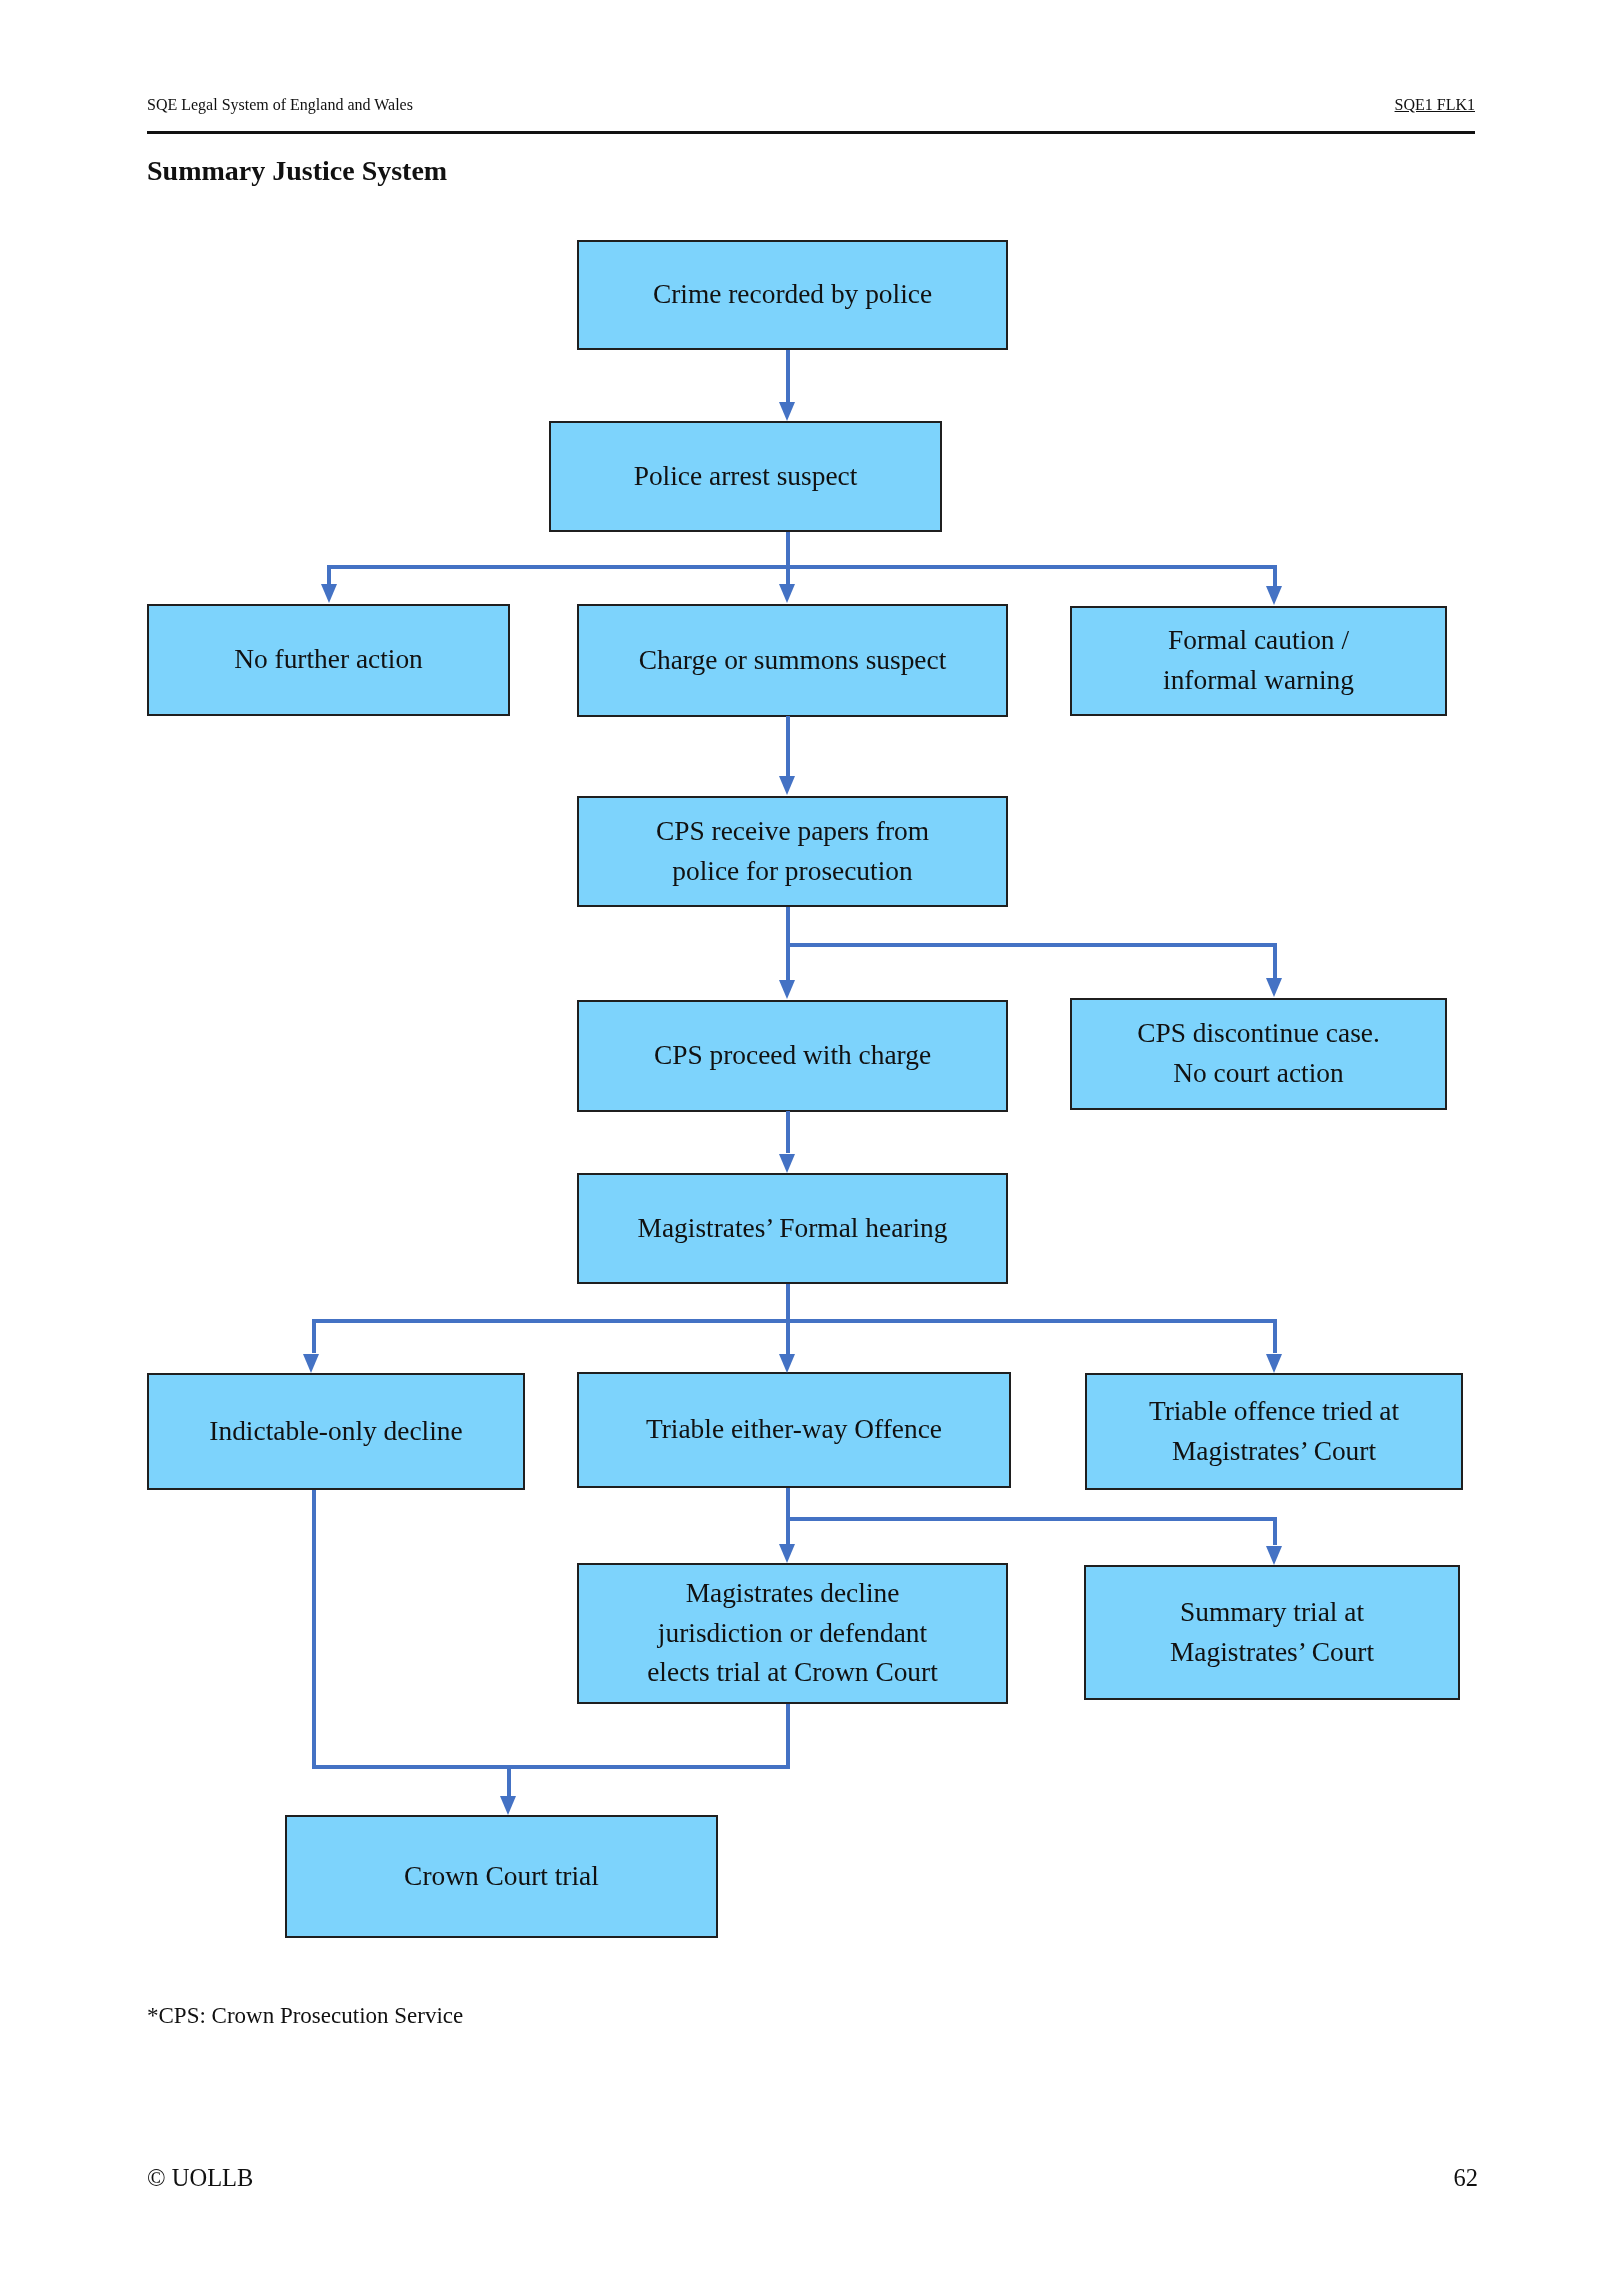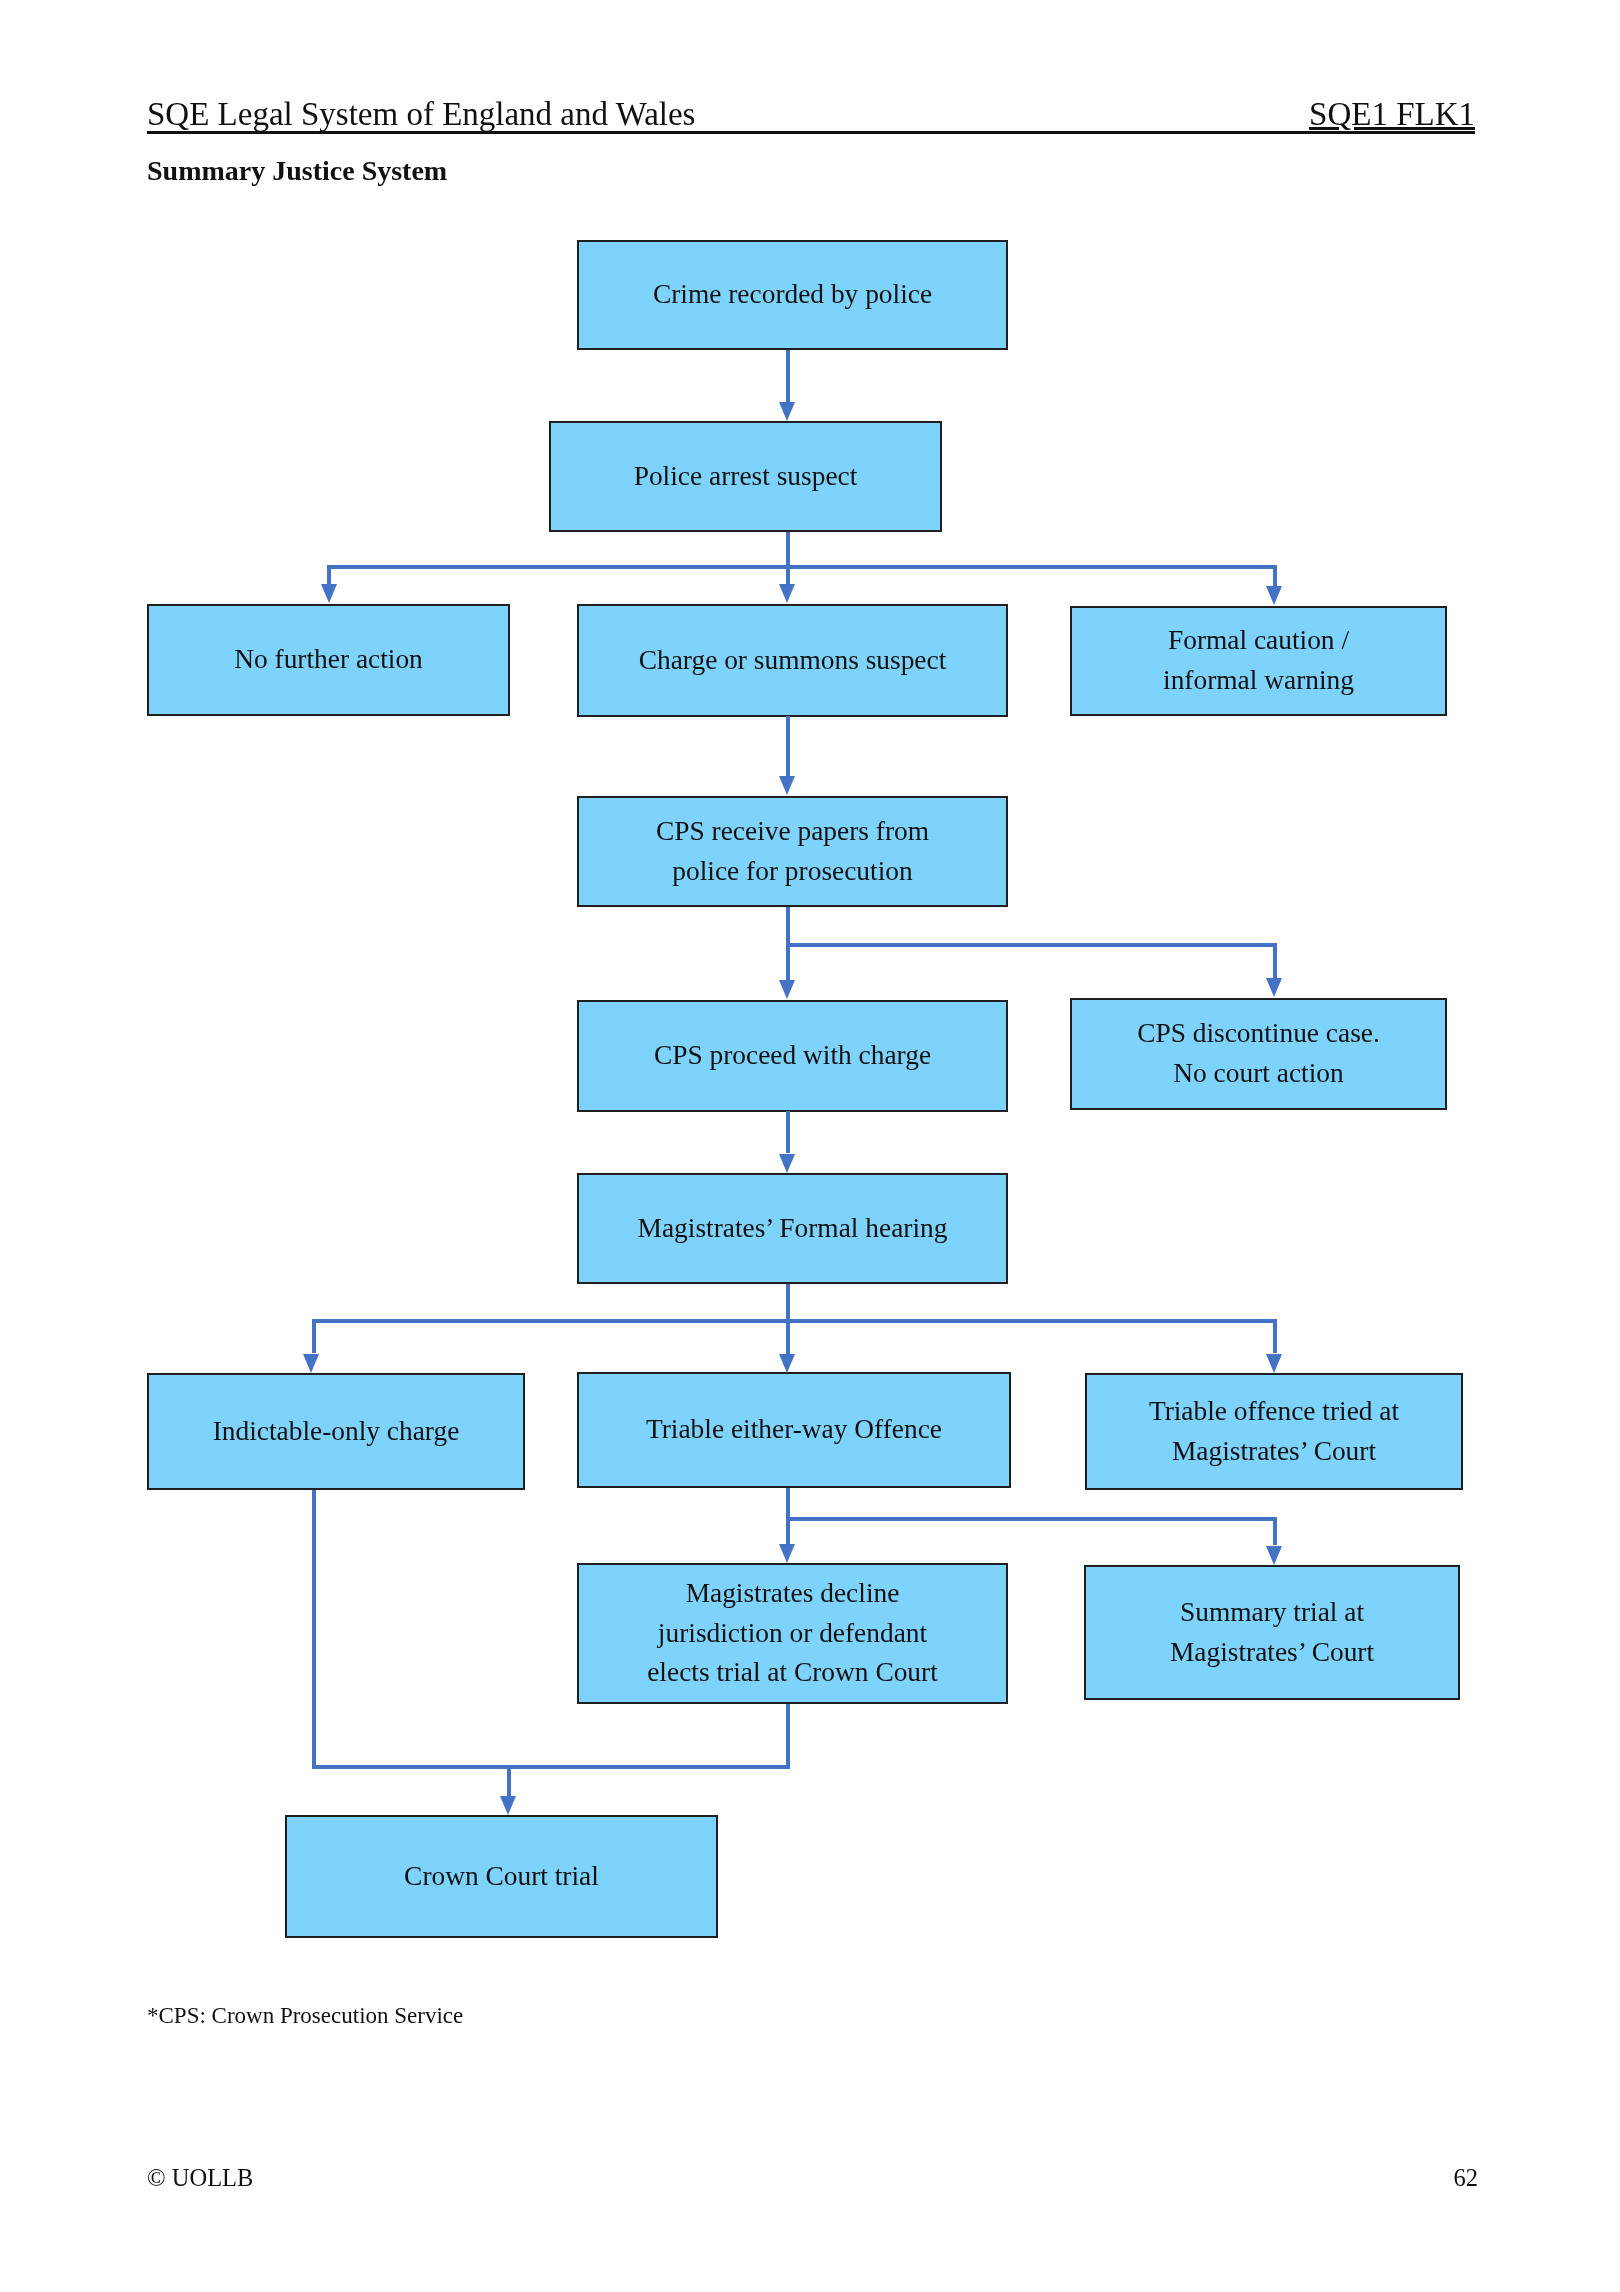--- a/index.html
+++ b/index.html
@@ -6,21 +6,21 @@
   .page{
     position:relative;
     width:1620px;
     height:2293px;
     background:#ffffff;
     font-family:"Liberation Serif","DejaVu Serif",serif;
     color:#111111;
     margin:0 auto;
     overflow:hidden;
   }
-  .hdr-text{position:absolute;top:96px;font-size:33px;}
+  .hdr-text{position:absolute;top:96px;font-size:16px;}
   .hdr-left{left:147px;}
   .hdr-right{right:145px;text-decoration:underline;}
   .hdr-rule{position:absolute;left:147px;top:131px;width:1328px;height:2.9px;background:#111111;}
   .doc-title{position:absolute;left:147px;top:155px;font-size:28px;font-weight:bold;}
   .footnote{position:absolute;left:147px;top:2003px;font-size:23px;}
   .ftr-text{position:absolute;top:2164px;font-size:24.5px;}
   .ftr-left{left:147px;}
   .ftr-right{right:142px;margin-left:7px;}
 
   .node{
@@ -65,21 +65,21 @@
     <div class="node" style="left:147px;top:604px;width:363px;height:112px">No further action</div>
     <div class="node" style="left:577px;top:604px;width:431px;height:113px">Charge or summons suspect</div>
     <div class="node" style="left:1070px;top:606px;width:377px;height:110px">Formal caution /
 informal warning</div>
     <div class="node" style="left:577px;top:796px;width:431px;height:111px">CPS receive papers from
 police for prosecution</div>
     <div class="node" style="left:577px;top:1000px;width:431px;height:112px">CPS proceed with charge</div>
     <div class="node" style="left:1070px;top:998px;width:377px;height:112px">CPS discontinue case.
 No court action</div>
     <div class="node" style="left:577px;top:1173px;width:431px;height:111px">Magistrates’ Formal hearing</div>
-    <div class="node" style="left:147px;top:1373px;width:378px;height:117px">Indictable-only charge</div>
+    <div class="node" style="left:147px;top:1373px;width:378px;height:117px">Indictable-only decline</div>
     <div class="node" style="left:577px;top:1372px;width:434px;height:116px">Triable either-way Offence</div>
     <div class="node" style="left:1085px;top:1373px;width:378px;height:117px">Triable offence tried at
 Magistrates’ Court</div>
     <div class="node" style="left:577px;top:1563px;width:431px;height:141px">Magistrates decline
 jurisdiction or defendant
 elects trial at Crown Court</div>
     <div class="node" style="left:1084px;top:1565px;width:376px;height:135px">Summary trial at
 Magistrates’ Court</div>
     <div class="node" style="left:285px;top:1815px;width:433px;height:123px">Crown Court trial</div>
 

